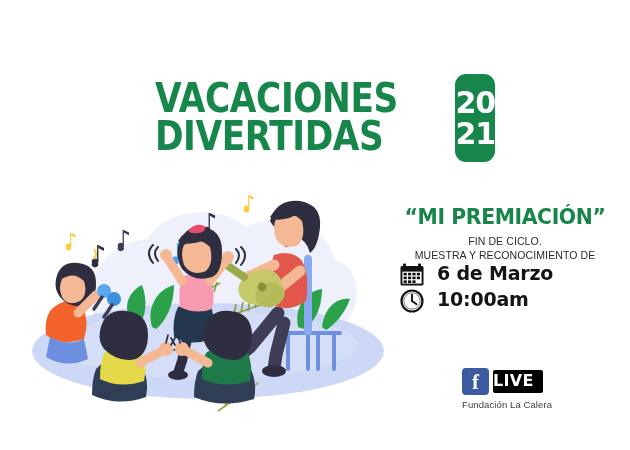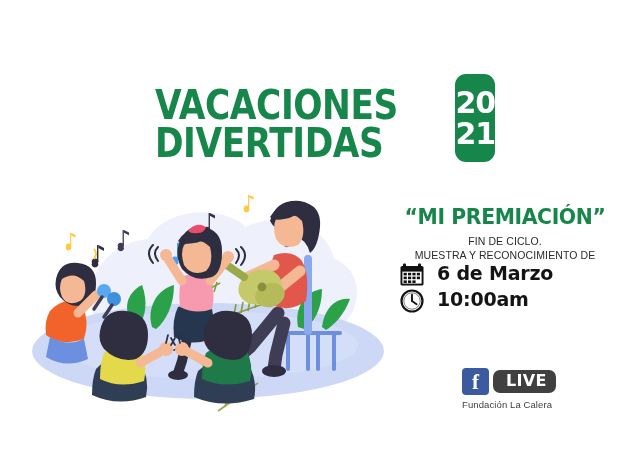--- a/index.html
+++ b/index.html
@@ -27,21 +27,21 @@
     position:absolute;left:62px;top:24px;
     font-family:"DejaVu Sans", sans-serif;
     font-size:12.5px;
     font-weight:600;
     color:#3aa06b;
     letter-spacing:0.3px;
   }
 
   
   .headline{position:absolute;left:155px;top:72px;width:330px;}
-  .hl-row{display:flex;align-items:flex-end;}
+  .hl-row{display:flex;align-items:center;}
   .hl-words{display:flex;flex-direction:column;}
   .hl-line{
     font-family:"DejaVu Sans", sans-serif;
     font-weight:700;
     font-size:40px;
     line-height:0.95;
     color:#17864a;
     letter-spacing:-0.5px;
     transform:scaleX(0.86);
     transform-origin:left center;
@@ -104,23 +104,23 @@
   .fb-square{
     width:27px;height:27px;border-radius:4px;background:#3b5aa0;
     display:flex;align-items:center;justify-content:center;
   }
   .fb-f{
     color:#fff;font-family:"Liberation Serif", serif;font-weight:700;
     font-size:21px;line-height:1;margin-top:2px;
   }
   .live-badge{
     margin-left:4px;
-    background:#404040;
-    border-radius:7px;
-    padding:3px 9px 4px 13px;
+    background:#000000;
+    border-radius:2px;
+    padding:3px 9px 4px 0;
     color:#fff;
     font-family:"DejaVu Sans", sans-serif;
     font-weight:700;
     font-size:16px;
     letter-spacing:0.3px;
     line-height:1.05;
   }
   .fb-caption{
     margin-top:4px;
     font-family:Liberation Sans, sans-serif;

